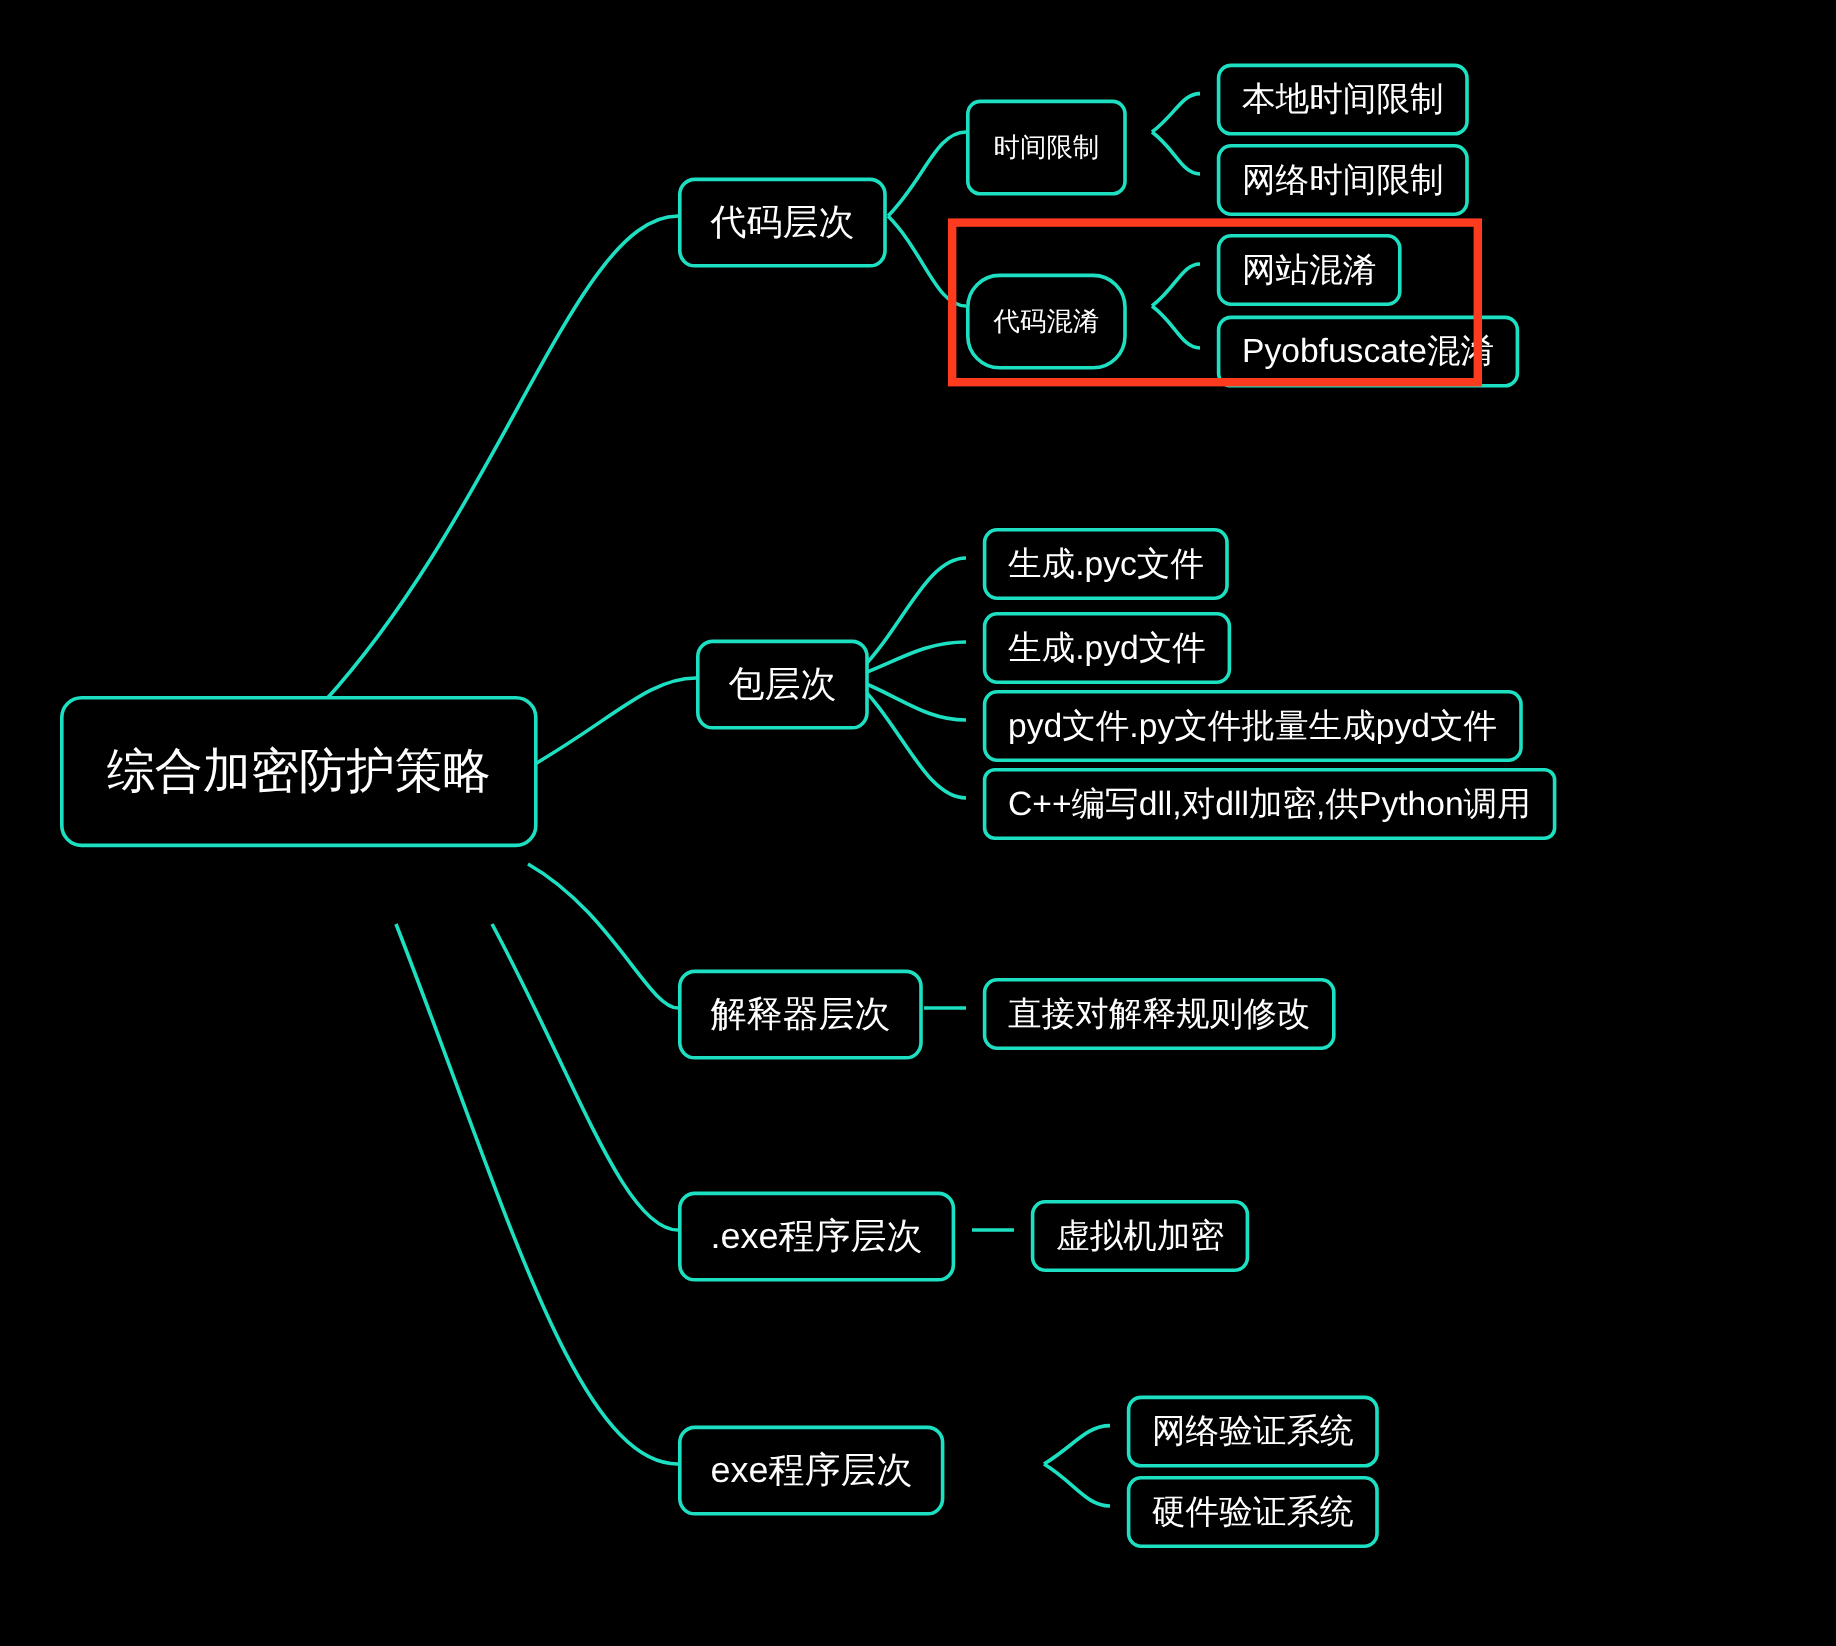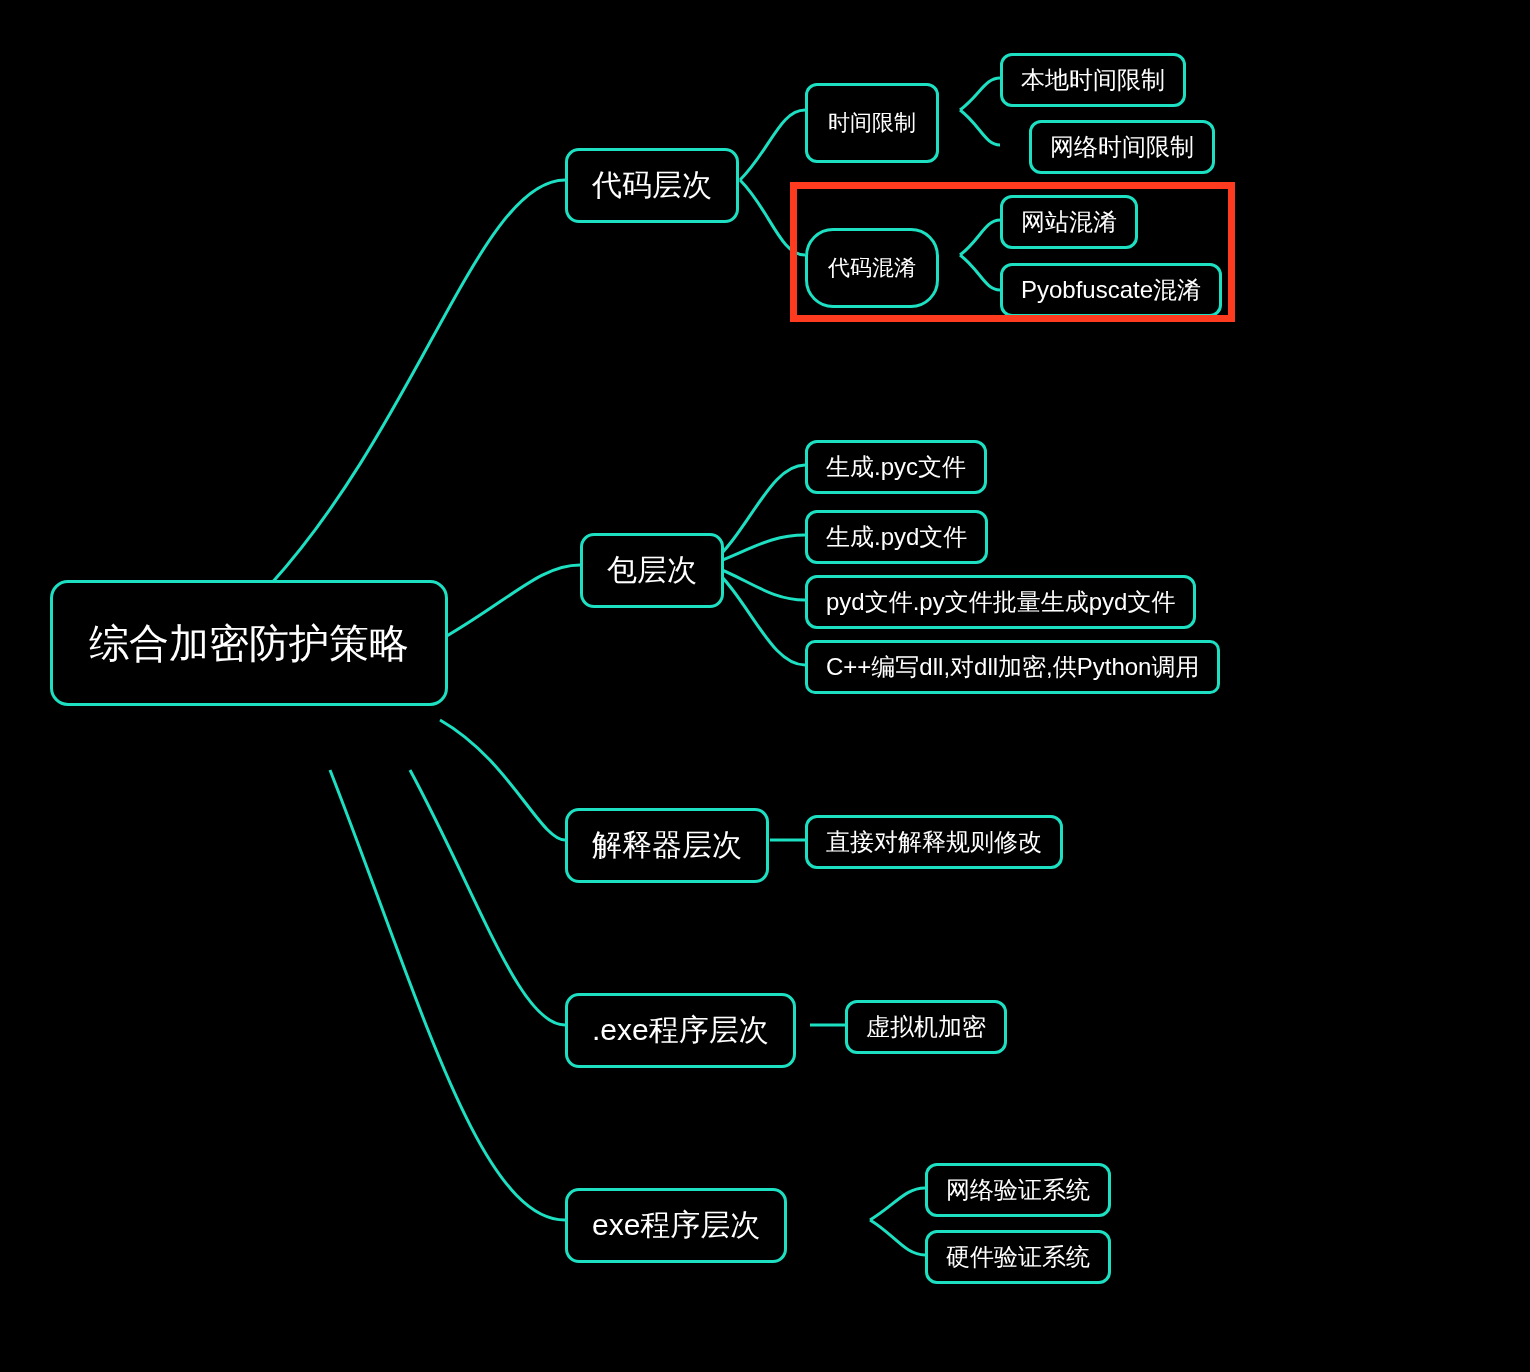--- a/index.html
+++ b/index.html
@@ -41,23 +41,24 @@
   .level1 {
     font-size: 30px;
     padding: 14px 24px;
   }
   .level2 {
     font-size: 22px;
     padding: 22px 20px;
     border-radius: 12px;
   }
   .level3 {
-    font-size: 24px;
+    font-size: 28px;
     padding: 8px 18px;
     border-radius: 12px;
+    margin-left: 14px;
   }
   .highlight-box {
     position: absolute;
     border: 7px solid #ff3b1f;
     background: transparent;
     pointer-events: none;
   }
 </style>
 </head>
 <body>
@@ -110,21 +111,21 @@
 <div class="node level1" style="left:565px; top:148px;">
   <span>代码层次</span>
 </div>
 
   <div class="node level2" style="left:805px; top:83px;">
     <span>时间限制</span>
   </div>
     <div class="node level3" style="left:1000px; top:53px;">
       <span>本地时间限制</span>
     </div>
-    <div class="node level3" style="left:1029px; top:120px;">
+    <div class="node level3" style="left:1000px; top:120px;">
       <span>网络时间限制</span>
     </div>
 
   <div class="node level2" style="left:805px; top:228px;border-radius:28px;">
     <span>代码混淆</span>
   </div>
     <div class="node level3" style="left:1000px; top:195px;">
       <span>网站混淆</span>
     </div>
     <div class="node level3" style="left:1000px; top:263px;">

